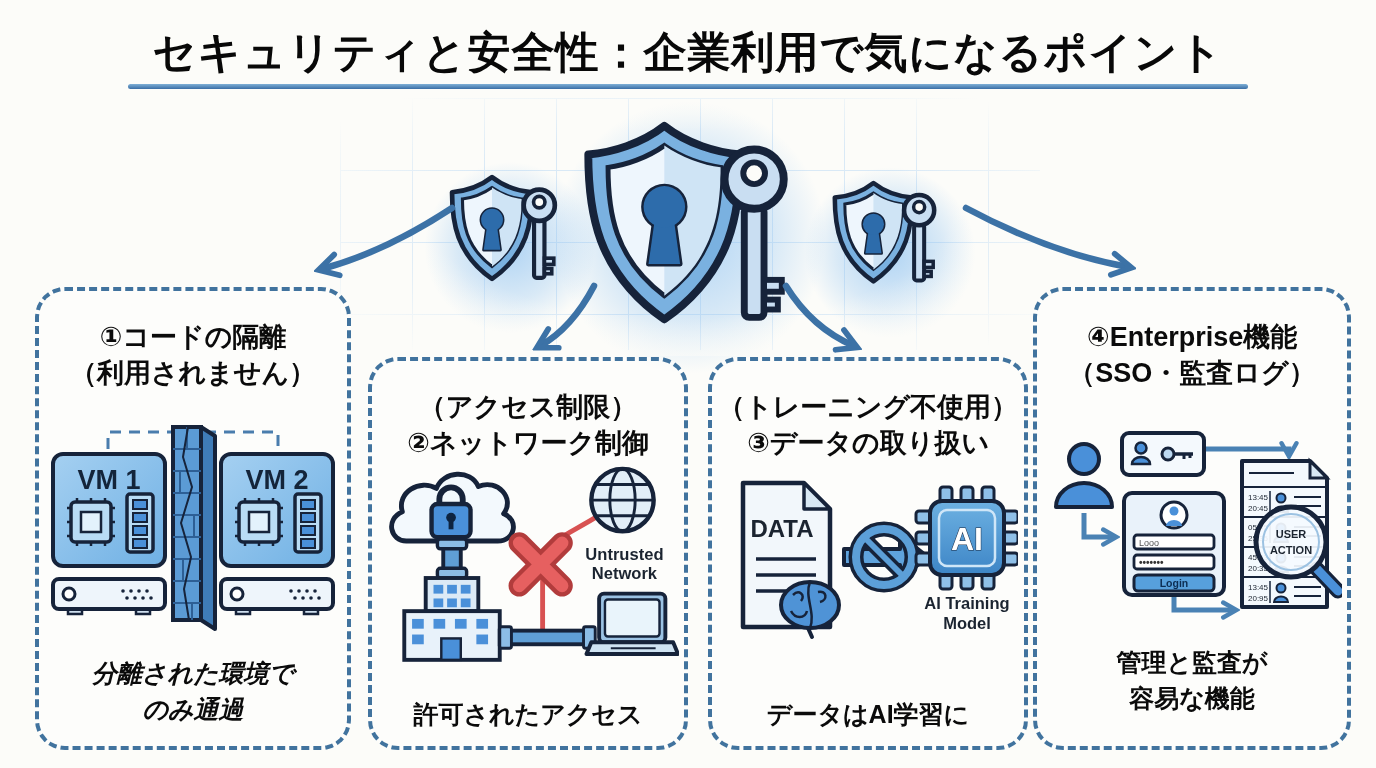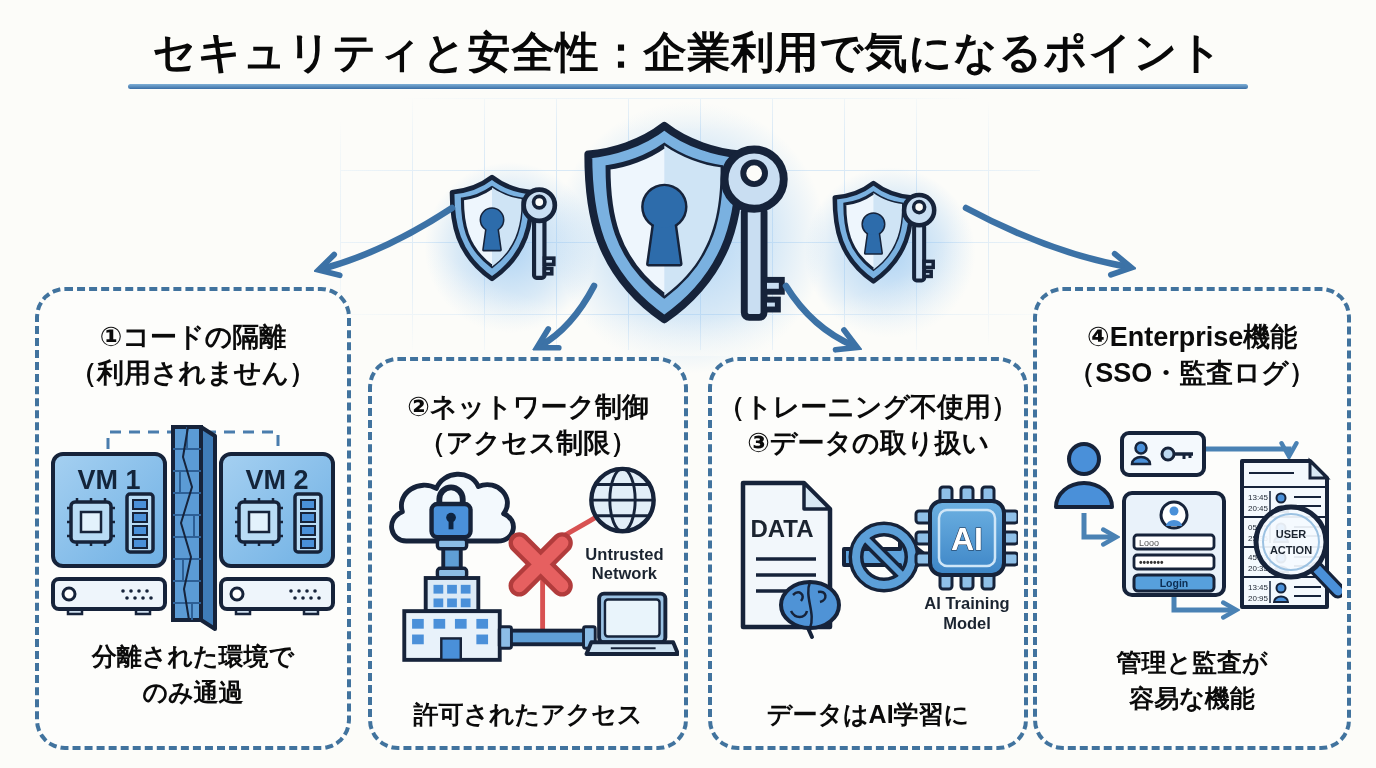--- a/index.html
+++ b/index.html
@@ -242,30 +242,30 @@
             <circle cx="86" cy="12" r="1.8"></circle>
             <circle cx="94" cy="12" r="1.8"></circle>
           <circle cx="74" cy="19" r="1.8"></circle>
             <circle cx="82" cy="19" r="1.8"></circle>
             <circle cx="90" cy="19" r="1.8"></circle>
             <circle cx="98" cy="19" r="1.8"></circle>
         </g>
       </g>
     </svg>
   </div>
-  <div class="box-footer" style="bottom:36px;">
+  <div class="box-footer" style="bottom:19px;font-style:italic;">
     <div>分離された環境で</div>
     <div>のみ通過</div>
   </div>
 </div>
 
 <div class="box" style="left:368px;top:357px;width:312px;height:385px;">
   <div class="box-heading">
+    <div>（アクセス制限）</div>
     <div>②ネットワーク制御</div>
-    <div>（アクセス制限）</div>
   </div>
   <div class="ill" style="top:94px;">
     <svg width="302" height="210" viewBox="0 0 310 215">
 
       <path d="M224,64 C198,80 172,90 170,106 L170,180" fill="none" stroke="#d85252" stroke-width="5"></path>
 
       <g>
         <path d="M30,88 C14,88 8,66 26,58 C20,38 44,24 61,34 C68,16 96,14 104,32 C124,24 142,44 130,60 C146,66 142,88 124,88 Z" fill="#f3f9fd" stroke="#16233a" stroke-width="5" stroke-linejoin="round"></path>
         <path d="M64,52 v-7 a12,12 0 0 1 24,0 v7" fill="none" stroke="#16233a" stroke-width="6"></path>
         <rect x="56" y="50" width="40" height="34" rx="6" fill="#4a90d9" stroke="#16233a" stroke-width="4.5"></rect>

